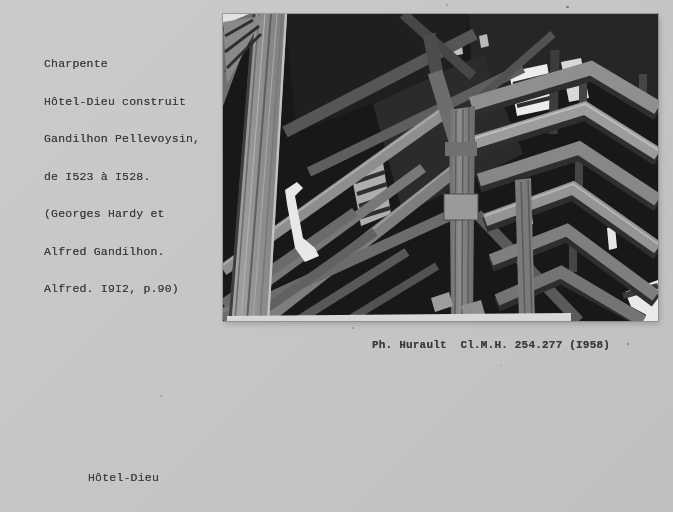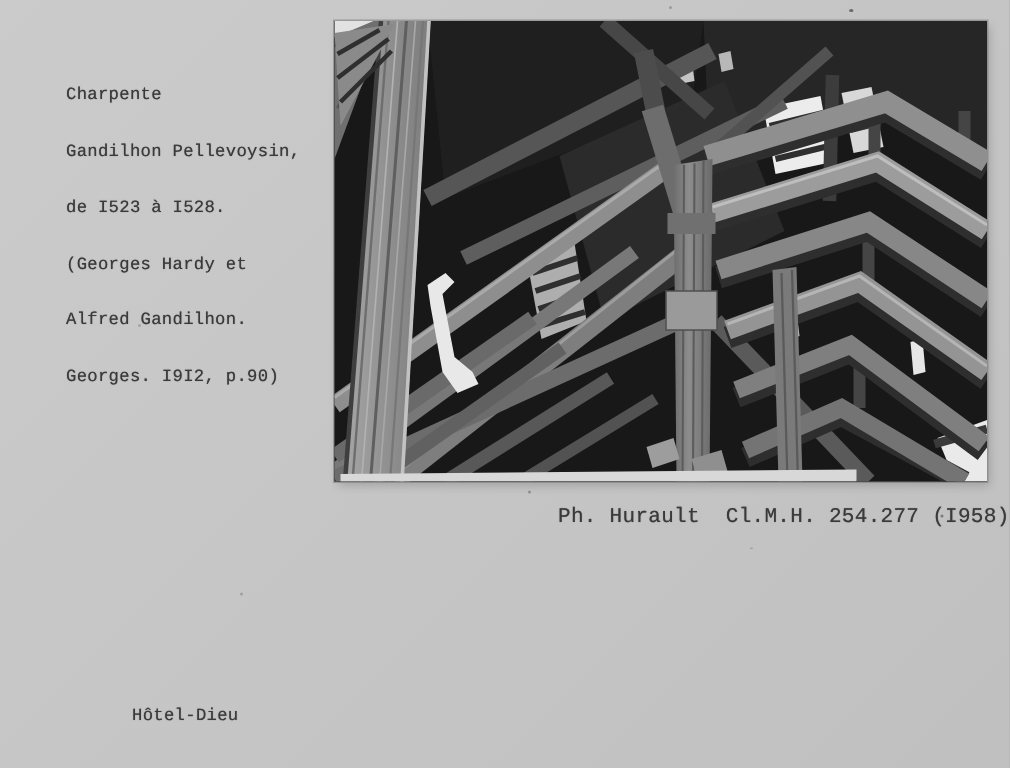--- a/index.html
+++ b/index.html
@@ -12,43 +12,44 @@
     position:relative;width:673px;height:512px;
     background:linear-gradient(135deg,#cbcbcb 0%,#c6c6c6 45%,#c0c0c0 100%);
   }
   .note{position:absolute;color:#3a3a3a;font-size:11.5px;line-height:12.5px;
     letter-spacing:.2px;white-space:pre;
     text-shadow:0 0 .6px rgba(45,45,45,.65);}
   .note-top{left:44px;top:33px;}
   .note-bottom{left:42px;top:431px;}
   .gap-after{margin-bottom:12px;}
   .indent{padding-left:46px;margin-top:16px;}
-  .credit{position:absolute;left:372px;top:339px;color:#3a3a3a;font-size:14px;
+  .credit{position:absolute;left:372px;top:339px;color:#3a3a3a;font-size:11px;
     line-height:13px;white-space:pre;letter-spacing:.2px;
-    text-shadow:0 0 .6px rgba(45,45,45,.65);}
+    text-shadow:0 0 .6px rgba(45,45,45,.65);font-weight:bold;}
   .photo{
     position:absolute;left:223px;top:14px;width:435px;height:307px;margin:0;
     box-shadow:0 0 0 1px rgba(120,120,120,.55), 2px 3px 6px rgba(0,0,0,.18);
     background:#181818;
   }
   .photo svg{display:block;width:435px;height:307px;}
   .speck{position:absolute;border-radius:50%;}
 </style>
 </head>
 <body>
 
 <div class="card">
 
   <div class="note note-top">
     <div class="line">Charpente</div>
+    <div class="line">Hôtel-Dieu construit</div>
     <div class="line">Gandilhon Pellevoysin,</div>
     <div class="line">de I523 à I528.</div>
     <div class="line">(Georges Hardy et</div>
     <div class="line">Alfred Gandilhon.</div>
-    <div class="line">Georges. I9I2, p.90)</div>
+    <div class="line">Alfred. I9I2, p.90)</div>
   </div>
 
   <figure class="photo">
     <svg viewBox="0 0 435 307" preserveAspectRatio="none">
       <defs>
         <linearGradient id="beamA" x1="0" y1="0" x2="1" y2="0">
           <stop offset="0" stop-color="#a6a6a6"></stop>
             <stop offset=".55" stop-color="#8e8e8e"></stop>
             <stop offset="1" stop-color="#7c7c7c"></stop>
         </linearGradient>

